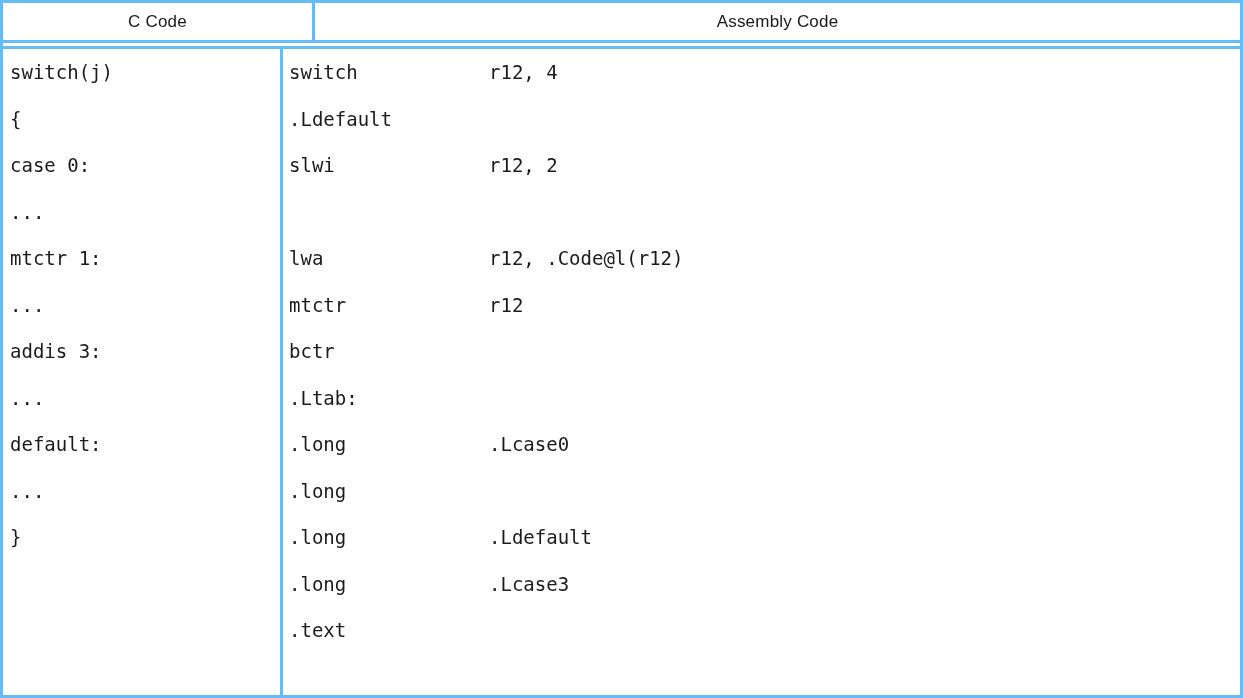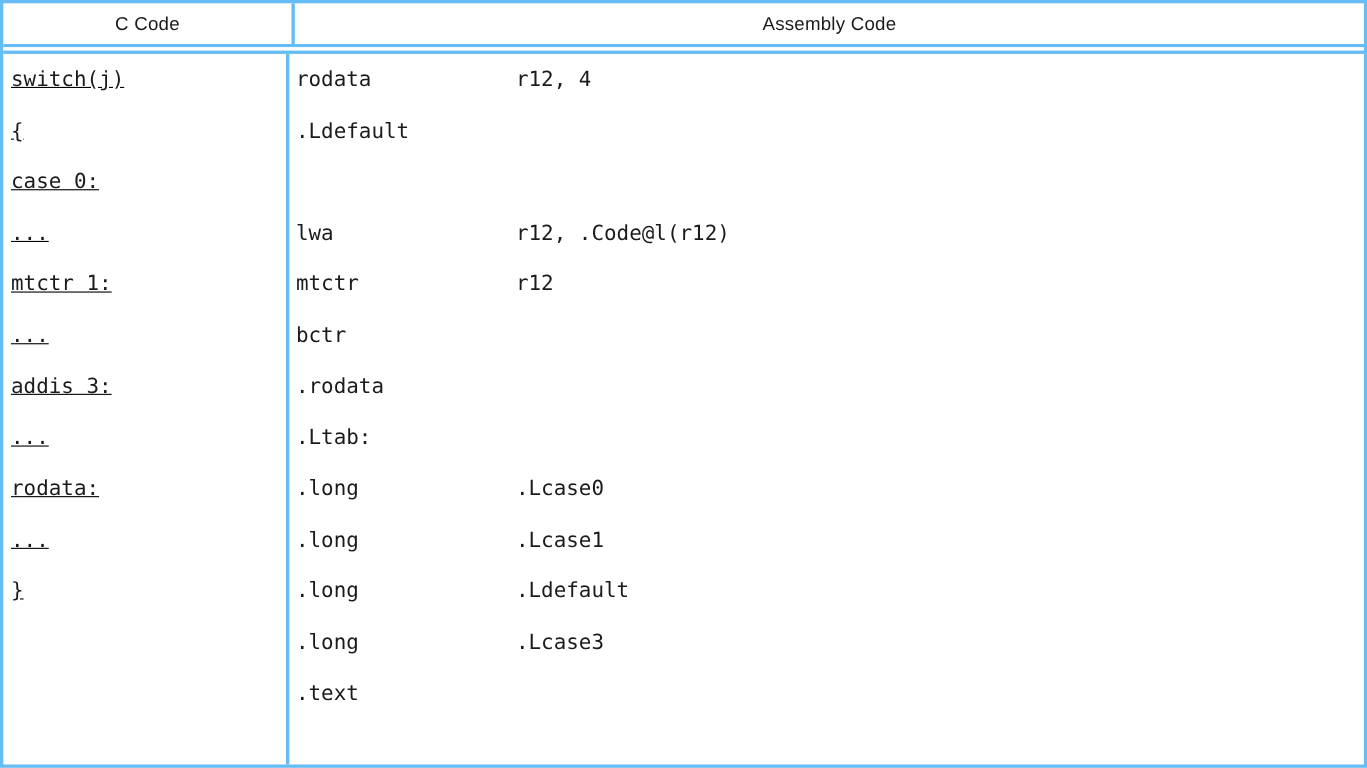--- a/index.html
+++ b/index.html
@@ -51,21 +51,21 @@
     justify-content: center;
     box-sizing: border-box;
     height: 37px;
     font-family: "Liberation Sans", sans-serif;
     font-size: 17px;
     color: #1a1a1a;
     letter-spacing: 0.2px;
     white-space: nowrap;
   }
   .th-c {
-    width: 265px;
+    width: 312px;
     border-right: 3px solid #66bdf5;
   }
   .th-asm {
     flex: 1 1 auto;
   }
 
   
   .header-rule-top {
     position: absolute;
     left: 0;
@@ -96,26 +96,25 @@
     position: absolute;
     left: 0;
     right: 0;
     top: 46px;
     bottom: 0;
     display: flex;
     box-sizing: border-box;
   }
 
   .cell-c {
-    width: 260px;
+    width: 280px;
     box-sizing: border-box;
     border-right: 3px solid #66bdf5;
     padding: 0;
     position: relative;
-    text-decoration: underline;
   }
   .cell-asm {
     flex: 1 1 auto;
     box-sizing: border-box;
     position: relative;
   }
 
   .code-lines {
     margin: 0;
     padding: 0;
@@ -170,37 +169,37 @@
       <div class="cell-c">
         <ul class="code-lines" id="c-code-lines">
             <li class="code-line">switch(j)</li>
             <li class="code-line">{</li>
             <li class="code-line">case 0:</li>
             <li class="code-line">...</li>
             <li class="code-line">mtctr 1:</li>
             <li class="code-line">...</li>
             <li class="code-line">addis 3:</li>
             <li class="code-line">...</li>
-            <li class="code-line">rodata:</li>
+            <li class="code-line">default:</li>
             <li class="code-line">...</li>
             <li class="code-line">}</li>
           </ul>
       </div>
       <div class="cell-asm">
         <ul class="code-lines" id="asm-code-lines">
-            <li class="code-line"><span class="mnemonic">rodata</span><span class="operand">r12, 4</span></li>
+            <li class="code-line"><span class="mnemonic">switch</span><span class="operand">r12, 4</span></li>
             <li class="code-line"><span class="operand">.Ldefault</span></li>
+            <li class="code-line"><span class="mnemonic">slwi</span><span class="operand">r12, 2</span></li>
             <li class="code-line"></li>
             <li class="code-line"><span class="mnemonic">lwa</span><span class="operand">r12, .Code@l(r12)</span></li>
             <li class="code-line"><span class="mnemonic">mtctr</span><span class="operand">r12</span></li>
             <li class="code-line"><span class="mnemonic">bctr</span><span class="operand"></span></li>
-            <li class="code-line"><span class="mnemonic">.rodata</span><span class="operand"></span></li>
             <li class="code-line"><span class="mnemonic">.Ltab:</span><span class="operand"></span></li>
             <li class="code-line"><span class="mnemonic">.long</span><span class="operand">.Lcase0</span></li>
-            <li class="code-line"><span class="mnemonic">.long</span><span class="operand">.Lcase1</span></li>
+            <li class="code-line"><span class="mnemonic">.long</span></li>
             <li class="code-line"><span class="mnemonic">.long</span><span class="operand">.Ldefault</span></li>
             <li class="code-line"><span class="mnemonic">.long</span><span class="operand">.Lcase3</span></li>
             <li class="code-line"><span class="mnemonic">.text</span><span class="operand"></span></li>
           </ul>
       </div>
     </div>
 
   </div>
 </div>
 

